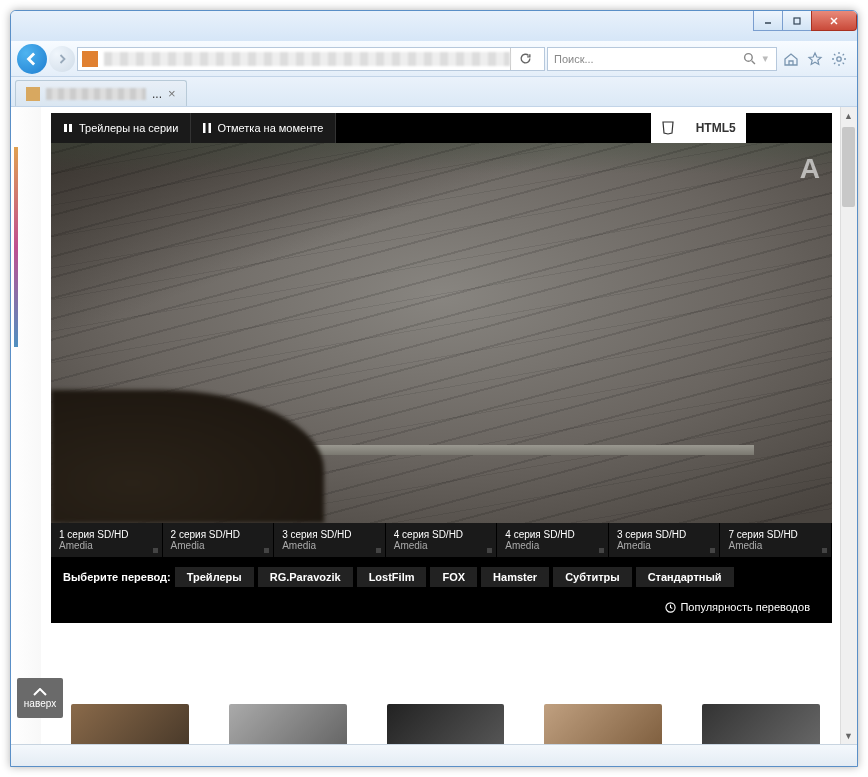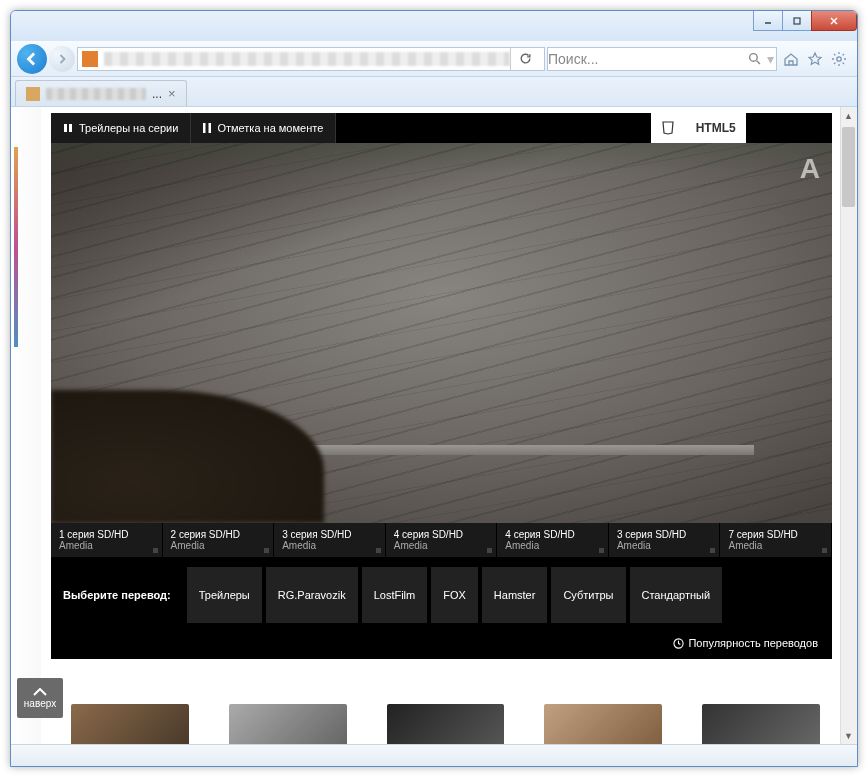--- a/index.html
+++ b/index.html
@@ -14,21 +14,21 @@
 .win-btn svg { width: 10px; height: 10px; }
 
 
 .navbar { height: 36px; background: linear-gradient(#f7fbff,#e4eef9); display: flex; align-items: center; padding: 0 6px; gap: 2px; border-bottom: 1px solid #c2d4e8; }
 .nav-back { width: 30px; height: 30px; border-radius: 50%; background: radial-gradient(circle at 30% 30%, #4fb4f0,#1e7dd0); display:flex; align-items:center; justify-content:center; }
 .nav-fwd { width: 26px; height: 26px; border-radius: 50%; background: radial-gradient(circle at 30% 30%, #f0f6fc,#d0dce8); display:flex; align-items:center; justify-content:center; }
 .addr { flex: 1; height: 24px; background: #fff; border: 1px solid #b6c8dc; display: flex; align-items: center; padding: 0 4px; }
 .addr-icon { width: 16px; height: 16px; background: #e08030; margin-right: 6px; }
 .addr-blur { flex:1; height: 14px; background: repeating-linear-gradient(90deg,#ddd,#ddd 8px,#eee 8px,#eee 16px); filter: blur(1px); }
 .refresh { padding: 0 8px; color: #555; font-size: 13px; border-left: 1px solid #ccc; height: 100%; display:flex; align-items:center; }
-.search { width: 230px; height: 24px; background: #fff; border:1px solid #b6c8dc; display:flex; align-items:center; padding:0 0; color:#888; font-size:14px; }
+.search { width: 230px; height: 24px; background: #fff; border:1px solid #b6c8dc; display:flex; align-items:center; padding:0 6px; color:#888; font-size:11px; }
 .search span:first-child { flex:1; }
 .ie-icons { display:flex; gap: 8px; padding: 0 4px; color:#7a95b0; }
 .ie-icons svg { width:16px; height:16px; }
 
 
 .tabstrip { height: 30px; background: linear-gradient(#eaf2fb,#dce9f6); display:flex; align-items:flex-end; padding: 0 4px; border-bottom:1px solid #c2d4e8;}
 .tab { height: 26px; background: linear-gradient(#fdfefe,#eef4fa); border:1px solid #b8cad8; border-bottom:none; border-radius:3px 3px 0 0; display:flex; align-items:center; padding:0 10px; font-size:12px; color:#333; margin-right:2px; min-width:160px; gap:6px;}
 .tab.inactive { background: linear-gradient(#e8eff7,#dae6f1); }
 .tab .fav { width:14px; height:14px; }
 .tab .fav.orange { background: radial-gradient(circle,#f7a050,#e07020); border-radius:50%; }
@@ -73,23 +73,23 @@
 .water { position:absolute; bottom:18%; left:30%; right:10%; height:10px; background:linear-gradient(#9a9890,#7a7870); }
 .watermark { position:absolute; top:10px; right:14px; color:rgba(255,255,255,.6); font-size:28px; font-weight:bold; font-family:Arial; letter-spacing:-2px;}
 
 .episodes { display:flex; background:#f97316; }
 .ep { flex:1; padding:6px 8px; border-right:1px solid #000; background:#1a1a1a; position:relative; }
 .ep .l1 { color:#fff; font-size:10px; }
 .ep .l2 { color:#aaa; font-size:10px; }
 .ep .dot { position:absolute; right:4px; bottom:4px; width:5px; height:5px; background:#444;}
 
 .translations { background:#000; padding:10px 12px; display:flex; align-items:center; gap:4px; flex-wrap:wrap; }
-.tr-label { color:#fff; font-size:11px; font-weight:bold; margin-right:12px; }
-.tr-btn { background:#222; color:#fff; font-size:11px; font-weight:normal; padding:22px 12px; }
-.popularity { background:#000; color:#fff; font-size:11px; text-align:right; padding:4px 14px 10px; display:flex; justify-content:flex-end; align-items:center; gap:4px;}
+.tr-label { color:#fff; font-size:11px; font-weight:bold; }
+.tr-btn { background:#222; color:#fff; font-size:11px; font-weight:bold; padding:4px 12px; }
+.popularity { background:#000; color:#fff; font-size:11px; text-align:right; padding:4px 22px 10px; display:flex; justify-content:flex-end; align-items:center; gap:4px;}
 
 
 .totop { position:absolute; left:6px; bottom:26px; width:46px; height:40px; background:#6a6a6a; color:#fff; font-size:10px; display:flex; flex-direction:column; align-items:center; justify-content:center; gap:2px; border-radius:2px;}
 
 
 .thumbs { position:absolute; left:60px; right:20px; bottom:0; height:40px; display:flex; gap:40px; overflow:hidden;}
 .thumb { width:120px; height:40px; background:linear-gradient(135deg,#8a6a4a,#4a3a2a); border-radius:2px 2px 0 0;}
 .thumb:nth-child(2){background:linear-gradient(135deg,#aaa,#666);}
 .thumb:nth-child(3){background:linear-gradient(135deg,#222,#555);}
 .thumb:nth-child(4){background:linear-gradient(135deg,#c0a080,#806040);}

